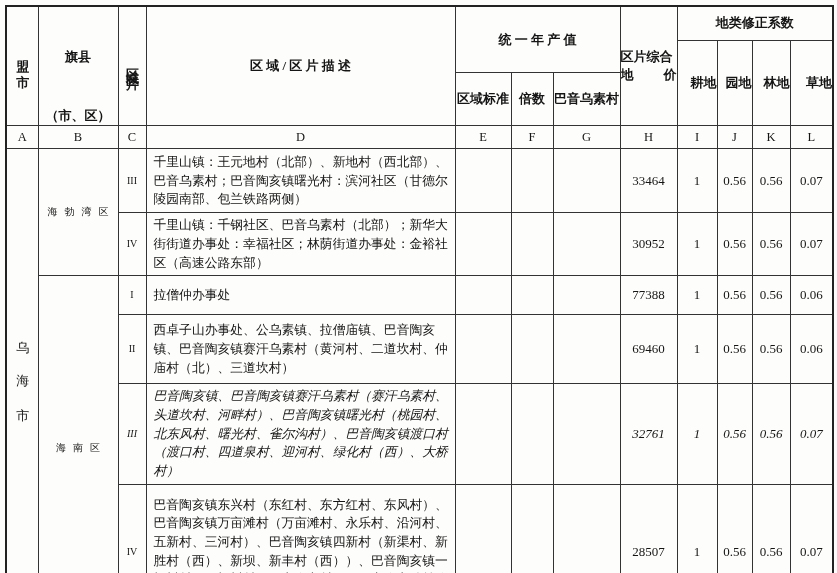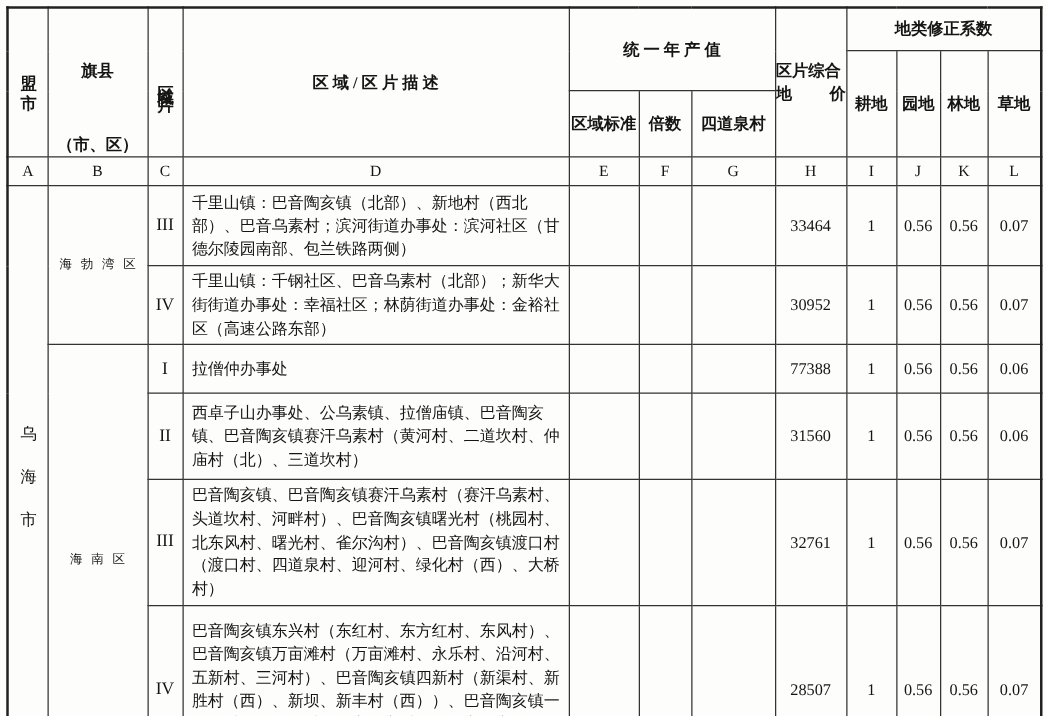--- a/index.html
+++ b/index.html
@@ -35,35 +35,35 @@
   .vt-wide{letter-spacing:34px;}
   td.letter{
     height:22px;font-size:12.5px;font-weight:normal;
     font-family:"Liberation Serif","DejaVu Serif",serif;
   }
   td.desc{
     text-align:left;padding:3px 6px 3px 7px;
     font-size:12.8px;line-height:1.46;
   }
   td.num{font-size:13px;margin-left:36px;}
-  td.zone-c{font-size:14px;}
+  td.zone-c{font-size:10px;}
   td.county{
     font-family:Liberation Sans, sans-serif;
     font-weight:normal;letter-spacing:7px;text-indent:7px;font-size:10px;
   }
   .zp{width:56px;margin:0 auto;text-align:left;}
   .zp .l2{display:flex;justify-content:space-between;}
   tr.h1 td{height:33px;}
-  tr.h2 td{height:52px;}
+  tr.h2 td{height:52px;text-align:right;}
   tr.h3 td{height:35px;margin-top:16px;}
   tr.r1 td{height:57px;}
   tr.r2 td{height:53px;font-family:Liberation Serif, serif;}
   tr.r3 td{height:32px;}
   tr.r4 td{height:62px;}
-  tr.r5 td{height:88px;}
+  tr.r5 td{height:88px;font-style:italic;}
   tr.r6 td{height:128px;}
 </style>
 </head>
 <body>
 
 <div class="page">
   <table class="main">
     <colgroup>
       <col style="width:32px">
         <col style="width:80px">
@@ -106,21 +106,21 @@
       </tr>
       <tr class="h2">
         <td class="hdr" rowspan="2">耕地</td>
         <td class="hdr" rowspan="2">园地</td>
         <td class="hdr" rowspan="2">林地</td>
         <td class="hdr" rowspan="2">草地</td>
       </tr>
       <tr class="h3">
         <td class="hdr">区域标准</td>
         <td class="hdr">倍数</td>
-        <td class="hdr">四道泉村</td>
+        <td class="hdr">巴音乌素村</td>
       </tr>
       <tr class="h4">
         <td class="letter">A</td>
         <td class="letter">B</td>
         <td class="letter">C</td>
         <td class="letter">D</td>
         <td class="letter">E</td>
         <td class="letter">F</td>
         <td class="letter">G</td>
         <td class="letter">H</td>
@@ -129,21 +129,21 @@
         <td class="letter">K</td>
         <td class="letter">L</td>
       </tr>
 
       <tr class="r1">
         <td rowspan="6">
           <span class="vert-inner vt-wide">乌海市</span>
         </td>
         <td class="county" rowspan="2">海勃湾区</td>
         <td class="zone-c">III</td>
-        <td class="desc">千里山镇：巴音陶亥镇（北部）、新地村（西北部）、巴音乌素村；滨河街道办事处：滨河社区（甘德尔陵园南部、包兰铁路两侧）</td>
+        <td class="desc">千里山镇：王元地村（北部）、新地村（西北部）、巴音乌素村；巴音陶亥镇曙光村：滨河社区（甘德尔陵园南部、包兰铁路两侧）</td>
         <td></td>
         <td></td>
         <td></td>
         <td class="num">33464</td>
         <td class="num">1</td>
         <td class="num">0.56</td>
         <td class="num">0.56</td>
         <td class="num">0.07</td>
       </tr>
       <tr class="r2">
@@ -170,21 +170,21 @@
         <td class="num">0.56</td>
         <td class="num">0.56</td>
         <td class="num">0.06</td>
       </tr>
       <tr class="r4">
         <td class="zone-c">II</td>
         <td class="desc">西卓子山办事处、公乌素镇、拉僧庙镇、巴音陶亥镇、巴音陶亥镇赛汗乌素村（黄河村、二道坎村、仲庙村（北）、三道坎村）</td>
         <td></td>
         <td></td>
         <td></td>
-        <td class="num">31560</td>
+        <td class="num">69460</td>
         <td class="num">1</td>
         <td class="num">0.56</td>
         <td class="num">0.56</td>
         <td class="num">0.06</td>
       </tr>
       <tr class="r5">
         <td class="zone-c">III</td>
         <td class="desc">巴音陶亥镇、巴音陶亥镇赛汗乌素村（赛汗乌素村、头道坎村、河畔村）、巴音陶亥镇曙光村（桃园村、北东风村、曙光村、雀尔沟村）、巴音陶亥镇渡口村（渡口村、四道泉村、迎河村、绿化村（西）、大桥村）</td>
         <td></td>
         <td></td>

